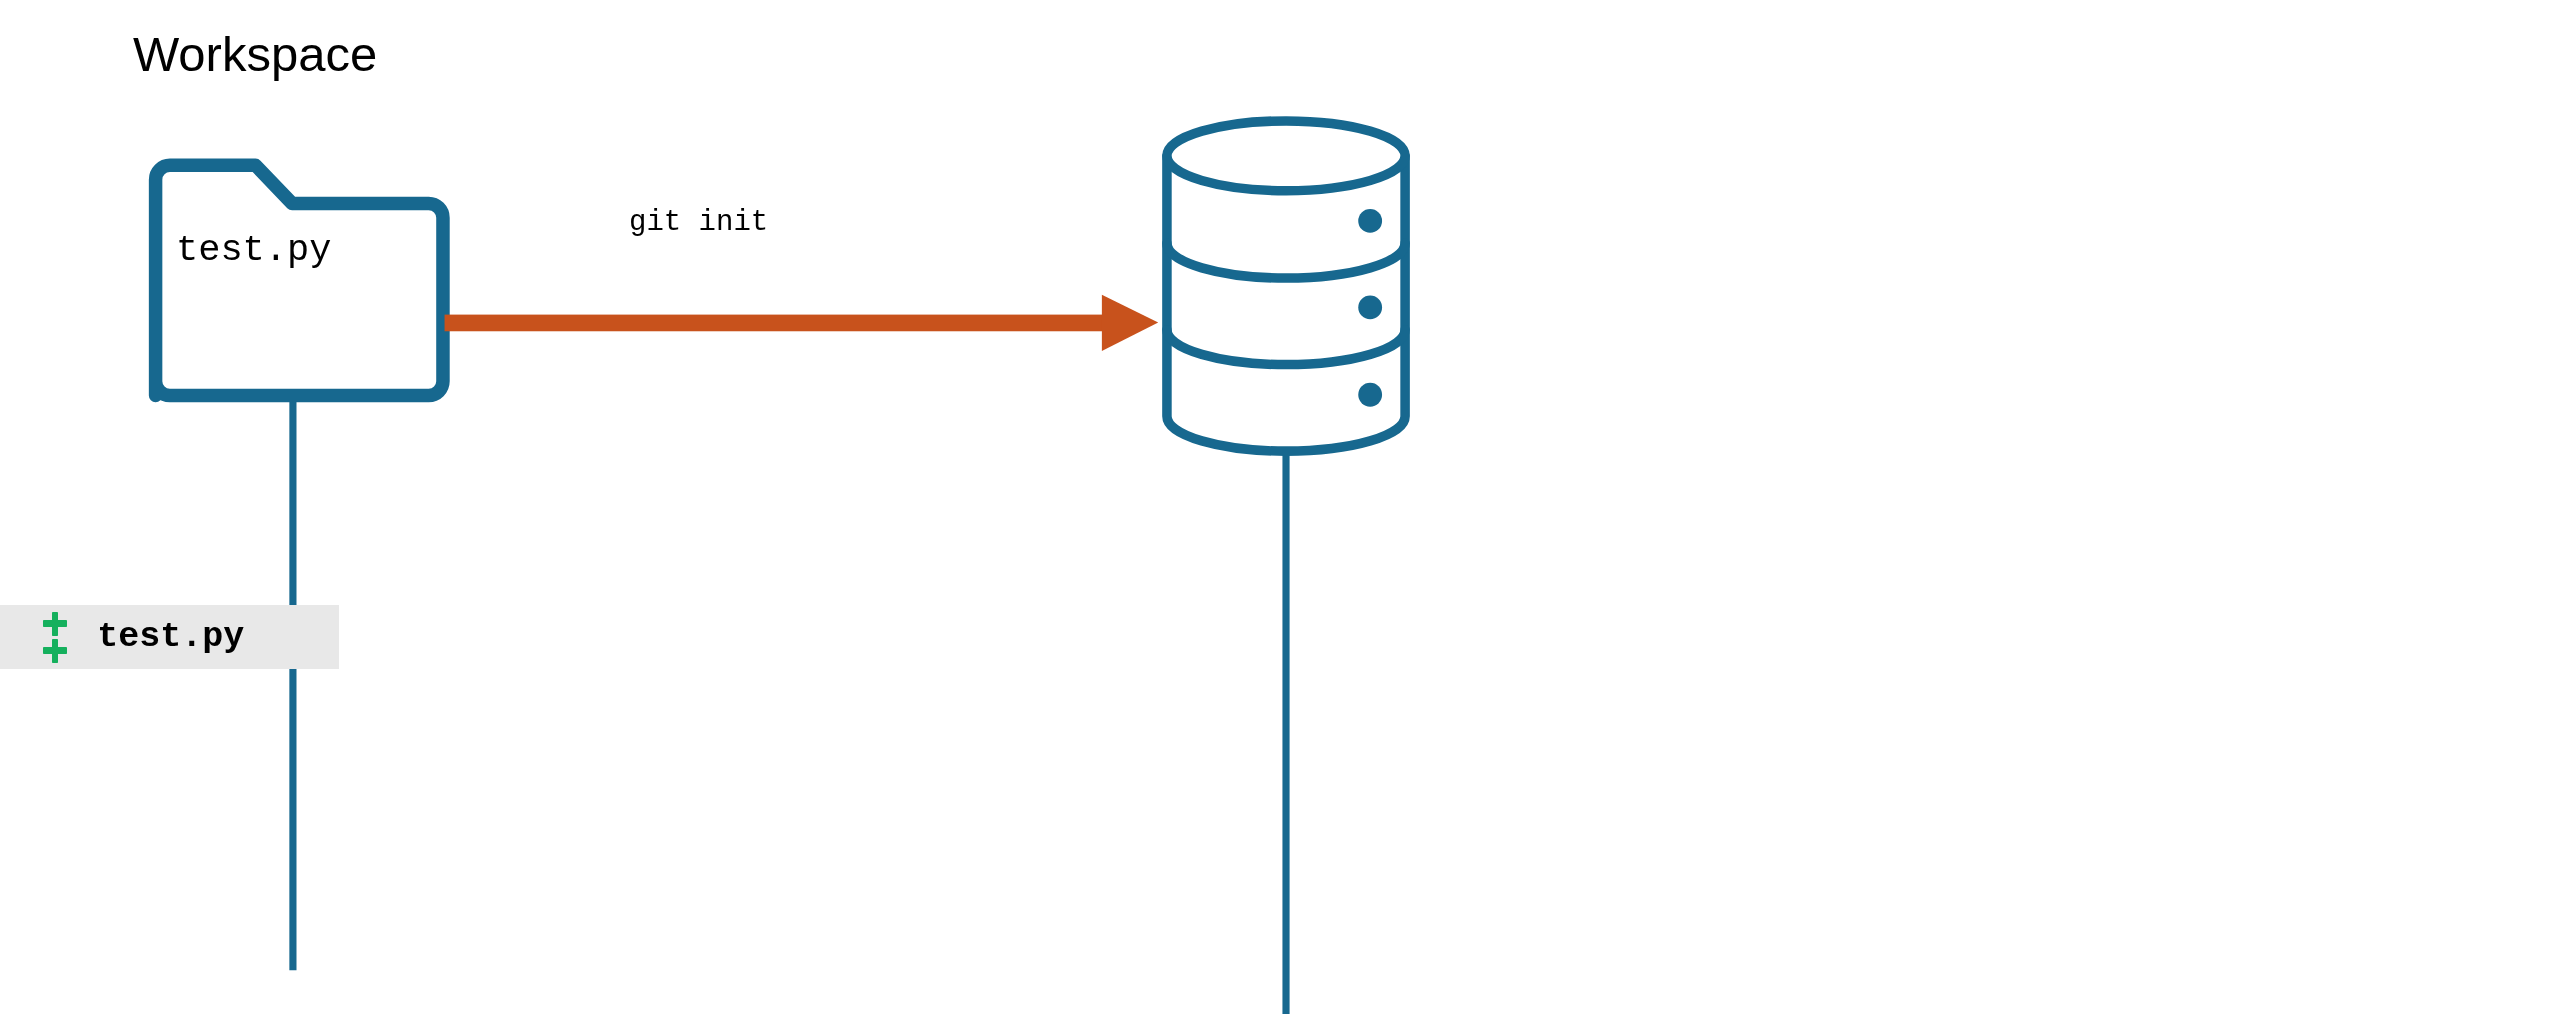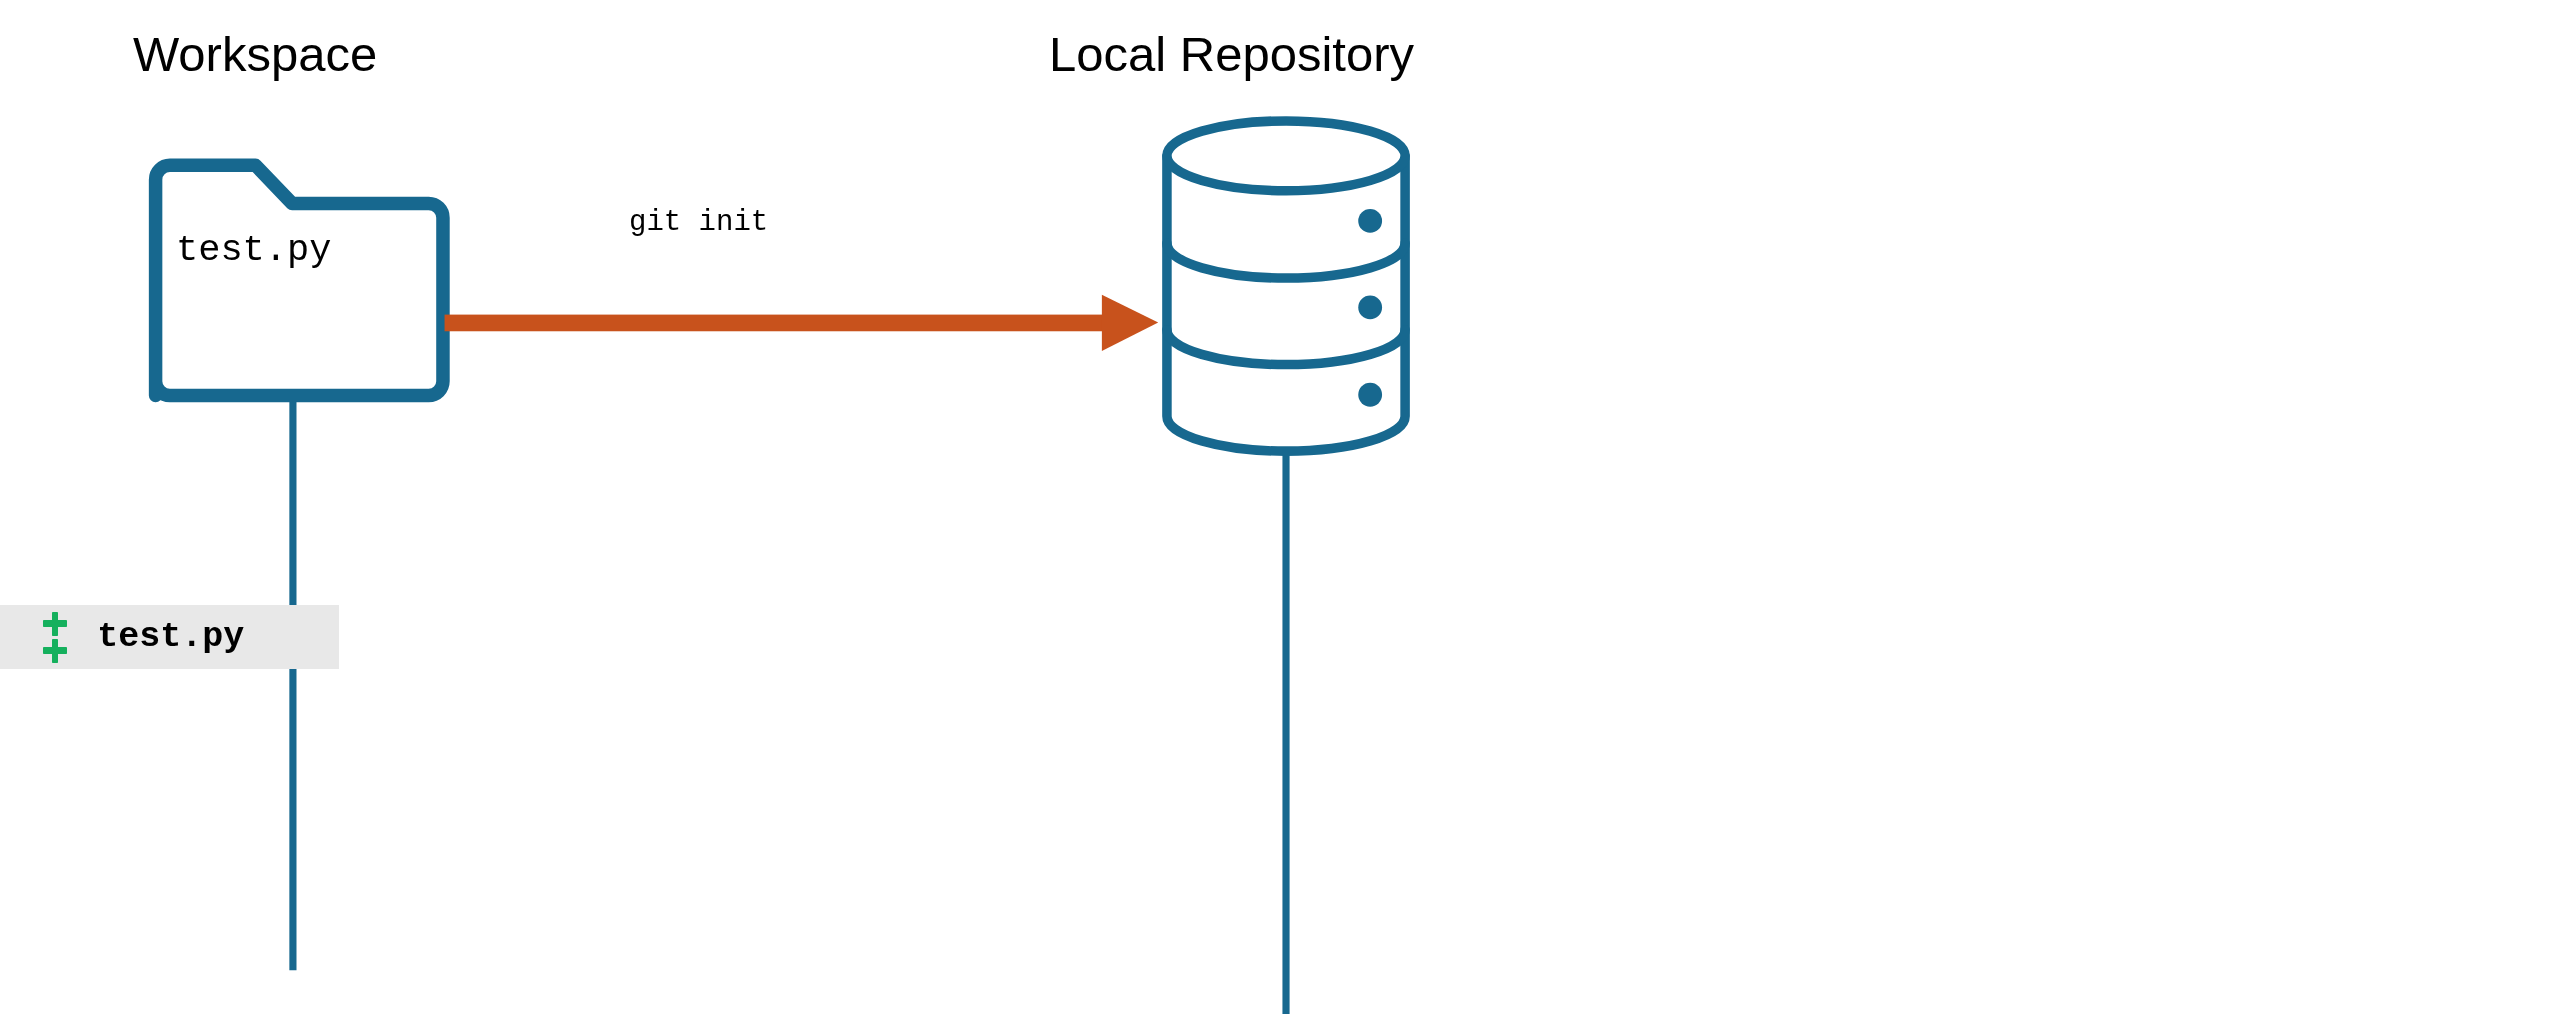--- a/index.html
+++ b/index.html
@@ -154,21 +154,20 @@
       <ellipse cx="1620" cy="196" rx="150" ry="44" fill="#ffffff" stroke="#17688f" stroke-width="12"></ellipse>
 
       <circle cx="1726" cy="278" r="15" fill="#17688f"></circle>
       <circle cx="1726" cy="387" r="15" fill="#17688f"></circle>
       <circle cx="1726" cy="497" r="15" fill="#17688f"></circle>
     </g>
   </svg>
 
   <div class="title-label" id="workspace-title">Workspace</div>
 
-  <div class="title-label" id="local-repo-title">Local Repository</div>
 
   <div class="mono-label" id="folder-file-label">test.py</div>
 
   <div class="mono-label" id="command-label">git init</div>
 
   <div id="change-badge">
     <div id="change-badge-plus-stack">
       <span class="plus-glyph" id="plus-glyph-1"></span>
       <span class="plus-glyph" id="plus-glyph-2"></span>
     </div>

